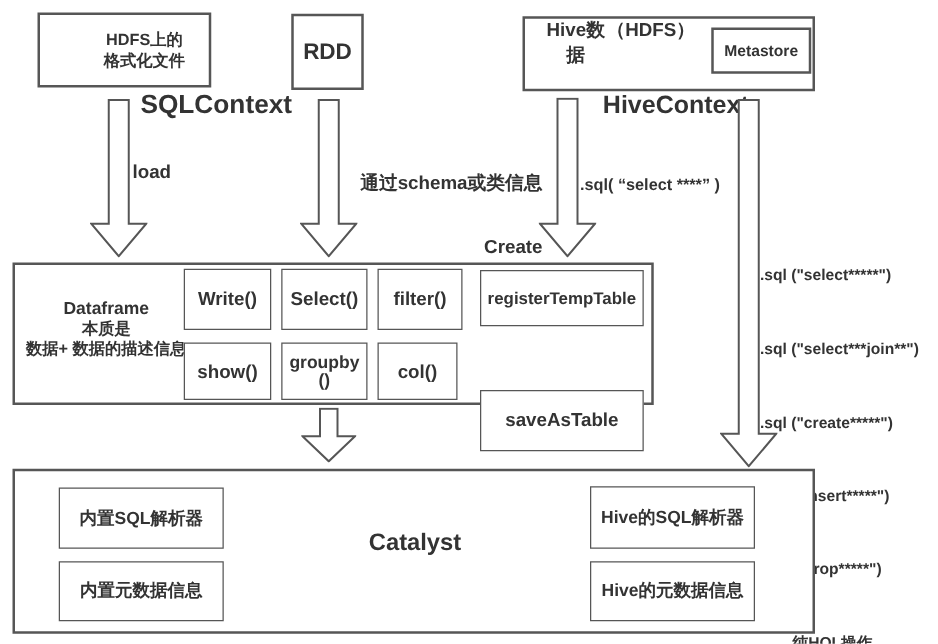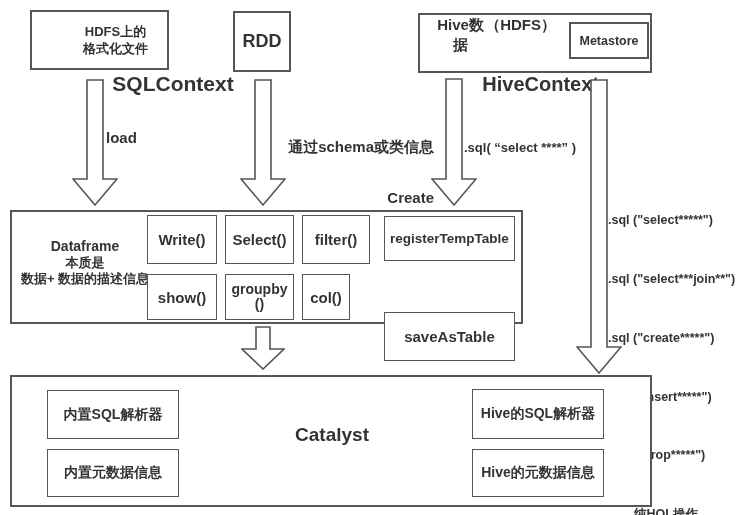--- a/index.html
+++ b/index.html
@@ -66,21 +66,21 @@
   
   #dataframe-box { left: 10px; top: 210px; width: 513px; height: 114px; }
   #df-label { position: absolute; left: 2px; top: 26px; width: 142px; text-align: center; font-size: 13px; line-height: 16px; }
   #df-title { font-size: 14px; line-height: 17px; }
   #m-write    { left: 135px; top: 3px;  width: 70px;  height: 49px; font-size: 15px; }
   #m-select   { left: 213px; top: 3px;  width: 69px;  height: 49px; font-size: 15px; }
   #m-filter   { left: 290px; top: 3px;  width: 68px;  height: 49px; font-size: 15px; }
   #m-regtable { left: 372px; top: 4px;  width: 131px; height: 45px; font-size: 13.5px; }
   #m-show     { left: 135px; top: 62px; width: 70px;  height: 46px; font-size: 15px; }
   #m-groupby  { left: 213px; top: 62px; width: 69px;  height: 46px; font-size: 14px; line-height: 15px; white-space: pre-line; }
-  #m-col      { left: 290px; top: 62px; width: 48px;  height: 46px; font-size: 15px; text-align: center; }
+  #m-col      { left: 290px; top: 62px; width: 64px;  height: 46px; font-size: 15px; text-align: center; }
   #m-savetable{ left: 372px; top: 60px; width: 131px; height: 49px; font-size: 15px; margin-top: 40px; }
 
   
   #catalyst-box { left: 10px; top: 375px; width: 642px; height: 132px; }
   #catalyst-title { position: absolute; left: 230px; top: 47px; width: 180px; text-align: center; font-size: 19px; }
   #c-builtin-parser { left: 35px;  top: 13px; width: 132px; height: 49px; font-size: 14px; }
   #c-builtin-meta   { left: 35px;  top: 72px; width: 132px; height: 48px; font-size: 14px; }
   #c-hive-parser    { left: 460px; top: 12px; width: 132px; height: 50px; font-size: 14px; }
   #c-hive-meta      { left: 460px; top: 72px; width: 132px; height: 48px; font-size: 14px; }
 </style>

